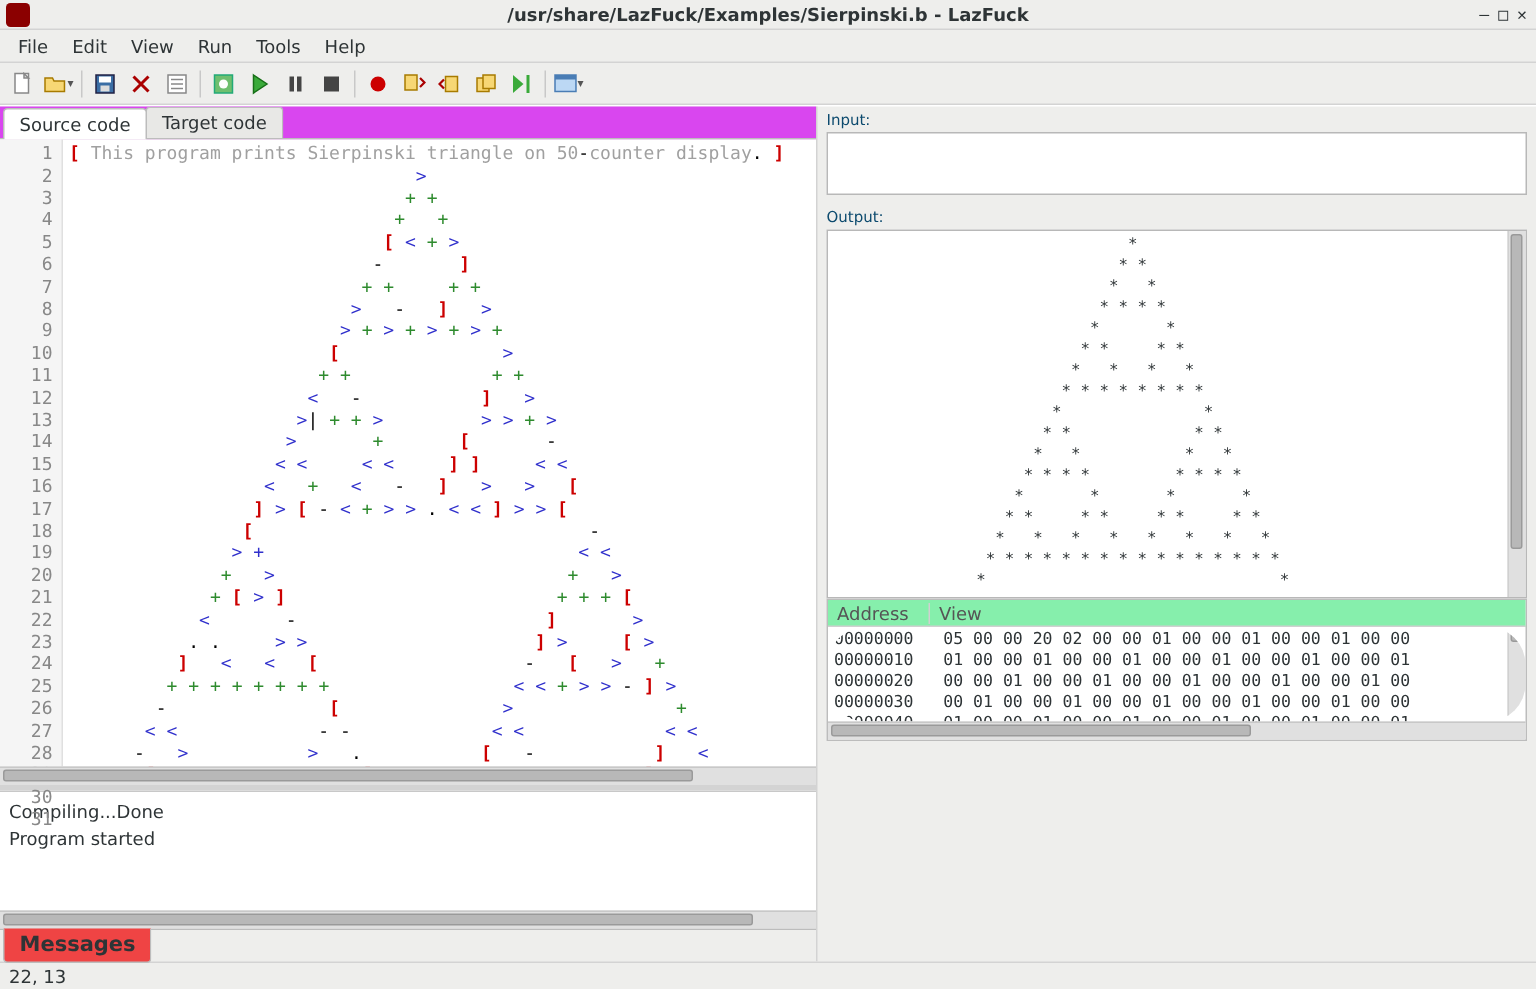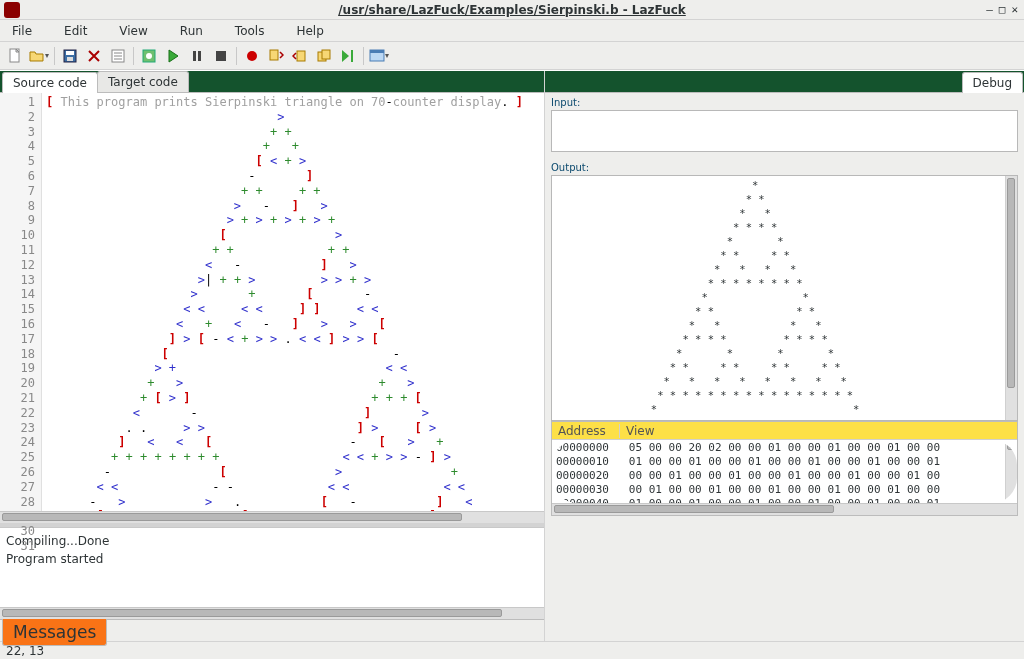--- a/index.html
+++ b/index.html
@@ -31,41 +31,40 @@
     border-radius: 3px;
     margin-left: 4px;
   }
   .titlebar .title {
     position: absolute;
     left: 0; right: 0;
     text-align: center;
     font-weight: bold;
     font-size: 12px;
     pointer-events: none;
-    text-decoration: underline;
   }
   .titlebar .winbtns {
     margin-left: auto;
     display: flex;
     gap: 6px;
     padding-right: 6px;
   }
   .titlebar .winbtns span {
     font-family: monospace;
     font-size: 11px;
     cursor: pointer;
   }
 
   
   .menubar {
     height: 22px;
     display: flex;
     align-items: center;
     padding: 0 4px;
-    gap: 16px;
+    gap: 0;
     border-bottom: 1px solid #d3d3d3;
   }
   .menubar .menuitem {
     padding: 2px 8px;
     cursor: pointer;
   }
 
   
   .toolbar {
     height: 28px;
@@ -120,21 +119,21 @@
     min-height: 0;
   }
 
   
   .tabstrip {
     height: 22px;
     display: flex;
     align-items: flex-end;
     padding-left: 2px;
     border-bottom: 1px solid #bcbcbc;
-    background: #14532d;
+    background: #d946ef;
   }
   .tab {
     padding: 3px 10px 3px 10px;
     border: 1px solid #bcbcbc;
     border-bottom: none;
     border-radius: 3px 3px 0 0;
     margin-right: -1px;
     background: #e8e8e6;
     cursor: pointer;
     font-size: 12px;
@@ -217,25 +216,26 @@
     height: 22px;
     display: flex; align-items: flex-start;
     border-top: 1px solid #bcbcbc;
     padding-left: 2px;
   }
   .btab {
     padding: 3px 10px;
     border: 1px solid #bcbcbc;
     border-top: none;
     border-radius: 0 0 3px 3px;
-    background: #f97316;
+    background: #ef4444;
     cursor: pointer;
-    font-size: 17px;
+    font-size: 14px;
     position: relative;
     top: -1px;
+    font-weight: bold;
   }
 
   
   .statusbar {
     height: 18px;
     display: flex;
     align-items: center;
     padding: 0 6px;
     border-top: 1px solid #d3d3d3;
     font-size: 12px;
@@ -301,21 +301,21 @@
     margin: 0 6px 0 6px;
     border: 1px solid #bcbcbc;
     background: #fff;
     display: flex;
     flex-direction: column;
     height: 95px;
   }
   .memheader {
     display: flex;
     height: 18px;
-    background: #fde047;
+    background: #86efac;
     border-bottom: 1px solid #d0d0d0;
     font-size: 12px;
     color: #555;
     align-items: center;
   }
   .memheader .colh {
     padding: 0 8px 0 6px;
   }
   .memheader .colh:first-child { width: 68px; border-right: 1px solid #d0d0d0; }
   .membody {
@@ -494,21 +494,21 @@
 22
 23
 24
 25
 26
 27
 28
 29
 30
 31</div>
-      <div class="editor" id="editor"><span class="cm-red">[</span><span class="cm-gray"> This program prints Sierpinski triangle on 70</span><span class="cm-blk">-</span><span class="cm-gray">counter display</span><span class="cm-blk">.</span><span class="cm-gray"> </span><span class="cm-red">]</span>
+      <div class="editor" id="editor"><span class="cm-red">[</span><span class="cm-gray"> This program prints Sierpinski triangle on 50</span><span class="cm-blk">-</span><span class="cm-gray">counter display</span><span class="cm-blk">.</span><span class="cm-gray"> </span><span class="cm-red">]</span>
 <span class="cm-gray">                                </span><span class="cm-blu">&gt;</span>
 <span class="cm-gray">                               </span><span class="cm-grn">+ +</span>
 <span class="cm-gray">                              </span><span class="cm-grn">+   +</span>
 <span class="cm-gray">                             </span><span class="cm-red">[</span><span class="cm-gray"> </span><span class="cm-blu">&lt;</span><span class="cm-gray"> </span><span class="cm-grn">+</span><span class="cm-gray"> </span><span class="cm-blu">&gt;</span>
 <span class="cm-gray">                            </span><span class="cm-blk">-</span><span class="cm-gray">       </span><span class="cm-red">]</span>
 <span class="cm-gray">                           </span><span class="cm-grn">+ +</span><span class="cm-gray">     </span><span class="cm-grn">+ +</span>
 <span class="cm-gray">                          </span><span class="cm-blu">&gt;</span><span class="cm-gray">   </span><span class="cm-blk">-</span><span class="cm-gray">   </span><span class="cm-red">]</span><span class="cm-gray">   </span><span class="cm-blu">&gt;</span>
 <span class="cm-gray">                         </span><span class="cm-blu">&gt;</span><span class="cm-gray"> </span><span class="cm-grn">+</span><span class="cm-gray"> </span><span class="cm-blu">&gt;</span><span class="cm-gray"> </span><span class="cm-grn">+</span><span class="cm-gray"> </span><span class="cm-blu">&gt;</span><span class="cm-gray"> </span><span class="cm-grn">+</span><span class="cm-gray"> </span><span class="cm-blu">&gt;</span><span class="cm-gray"> </span><span class="cm-grn">+</span>
 <span class="cm-gray">                        </span><span class="cm-red">[</span><span class="cm-gray">               </span><span class="cm-blu">&gt;</span>
 <span class="cm-gray">                       </span><span class="cm-grn">+ +</span><span class="cm-gray">             </span><span class="cm-grn">+ +</span>
@@ -544,23 +544,20 @@
     </div>
     <div class="hscroll">
         <div class="thumb" style="width:500px"></div>
       </div>
     <div class="bottomtabs">
       <div class="btab">Messages</div>
     </div>
   </div>
 
   <div class="rightcol">
-    <div class="tabstrip right">
-      <div class="tab active">Debug</div>
-    </div>
 
     <div class="panelLabel">Input:</div>
     <div class="inputbox"></div>
 
     <div class="panelLabel" style="margin-top:6px">Output:</div>
     <div class="outputwrap" style="height:246px">
       <div class="outputbox">                               *
                               * *
                              *   *
                             * * * *

